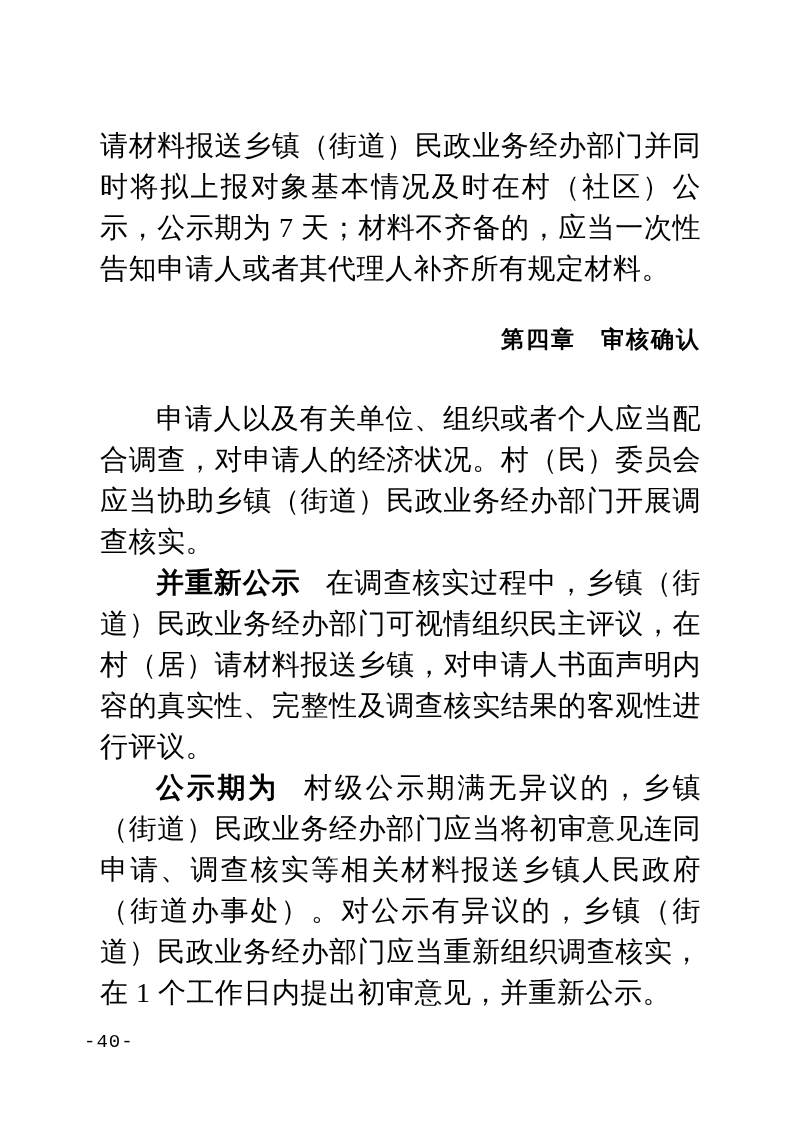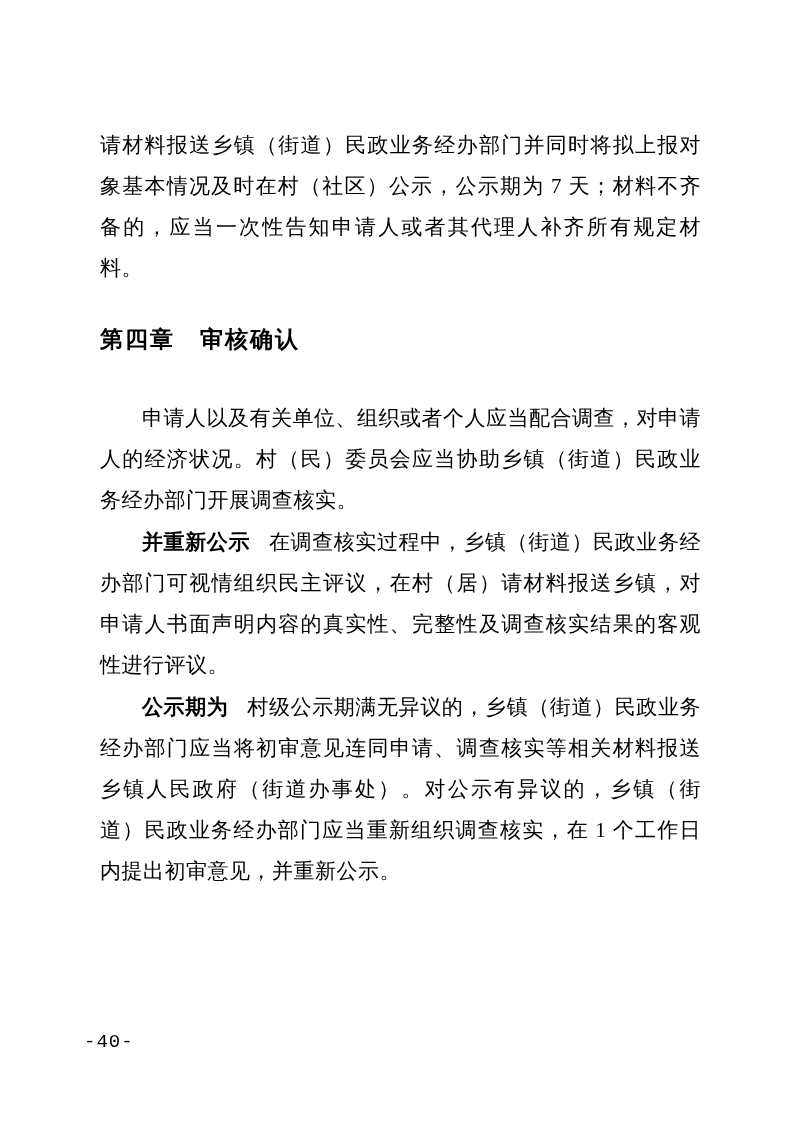--- a/index.html
+++ b/index.html
@@ -17,36 +17,36 @@
     overflow: hidden;
   }
   .content {
     position: absolute;
     left: 100px;
     top: 125px;
     width: 601px;
   }
   .para {
     margin: 0;
-    font-size: 21px;
+    font-size: 28px;
     line-height: 41px;
     letter-spacing: 0.5px;
     text-align: justify;
     text-justify: inter-ideograph;
   }
   .para.indent {
     text-indent: 2em;
   }
   .chapter-heading {
     margin: 30px 0 38px 0;
     font-size: 23px;
     line-height: 41px;
     font-weight: bold;
     font-family: "Liberation Sans", "DejaVu Sans", sans-serif;
-    text-align: left;
+    text-align: right;
     letter-spacing: 2px;
   }
   .article-label {
     font-weight: bold;
     font-family: "Liberation Sans", "DejaVu Sans", sans-serif;
     margin-right: 0.9em;
   }
   .page-number {
     position: absolute;
     left: 84px;

